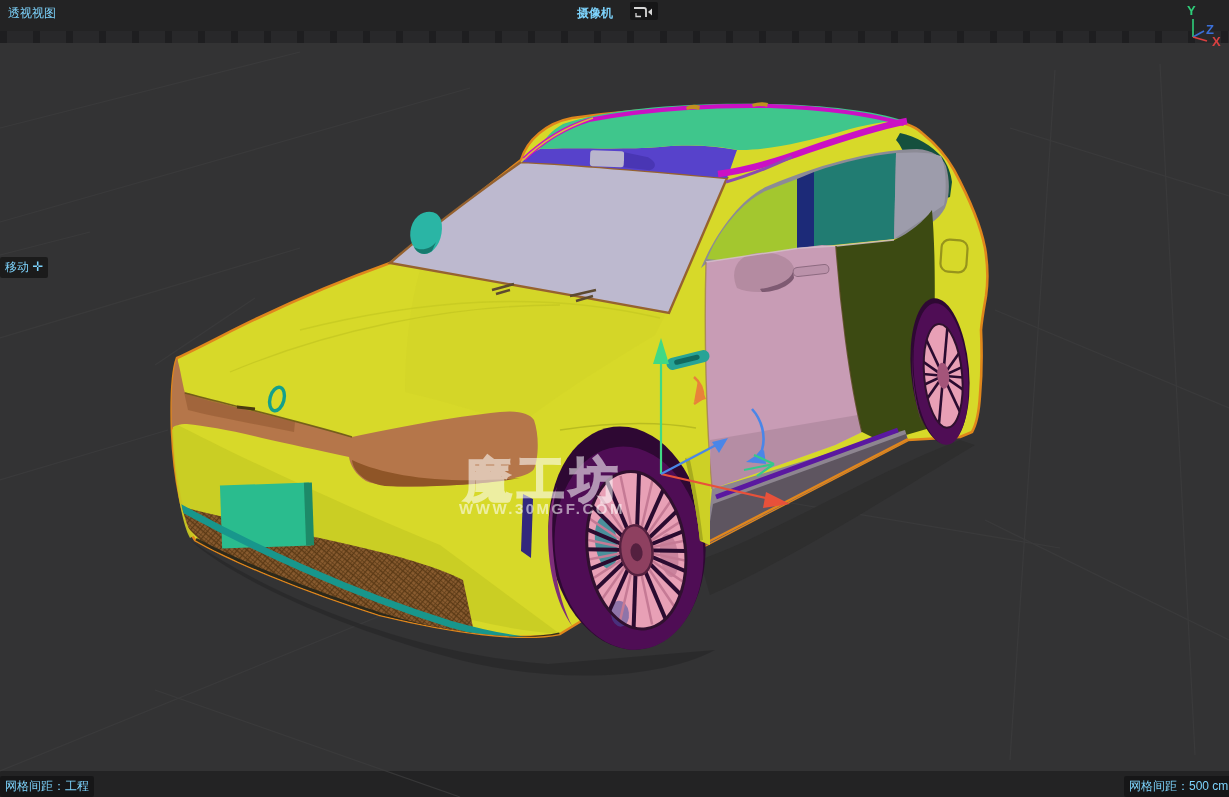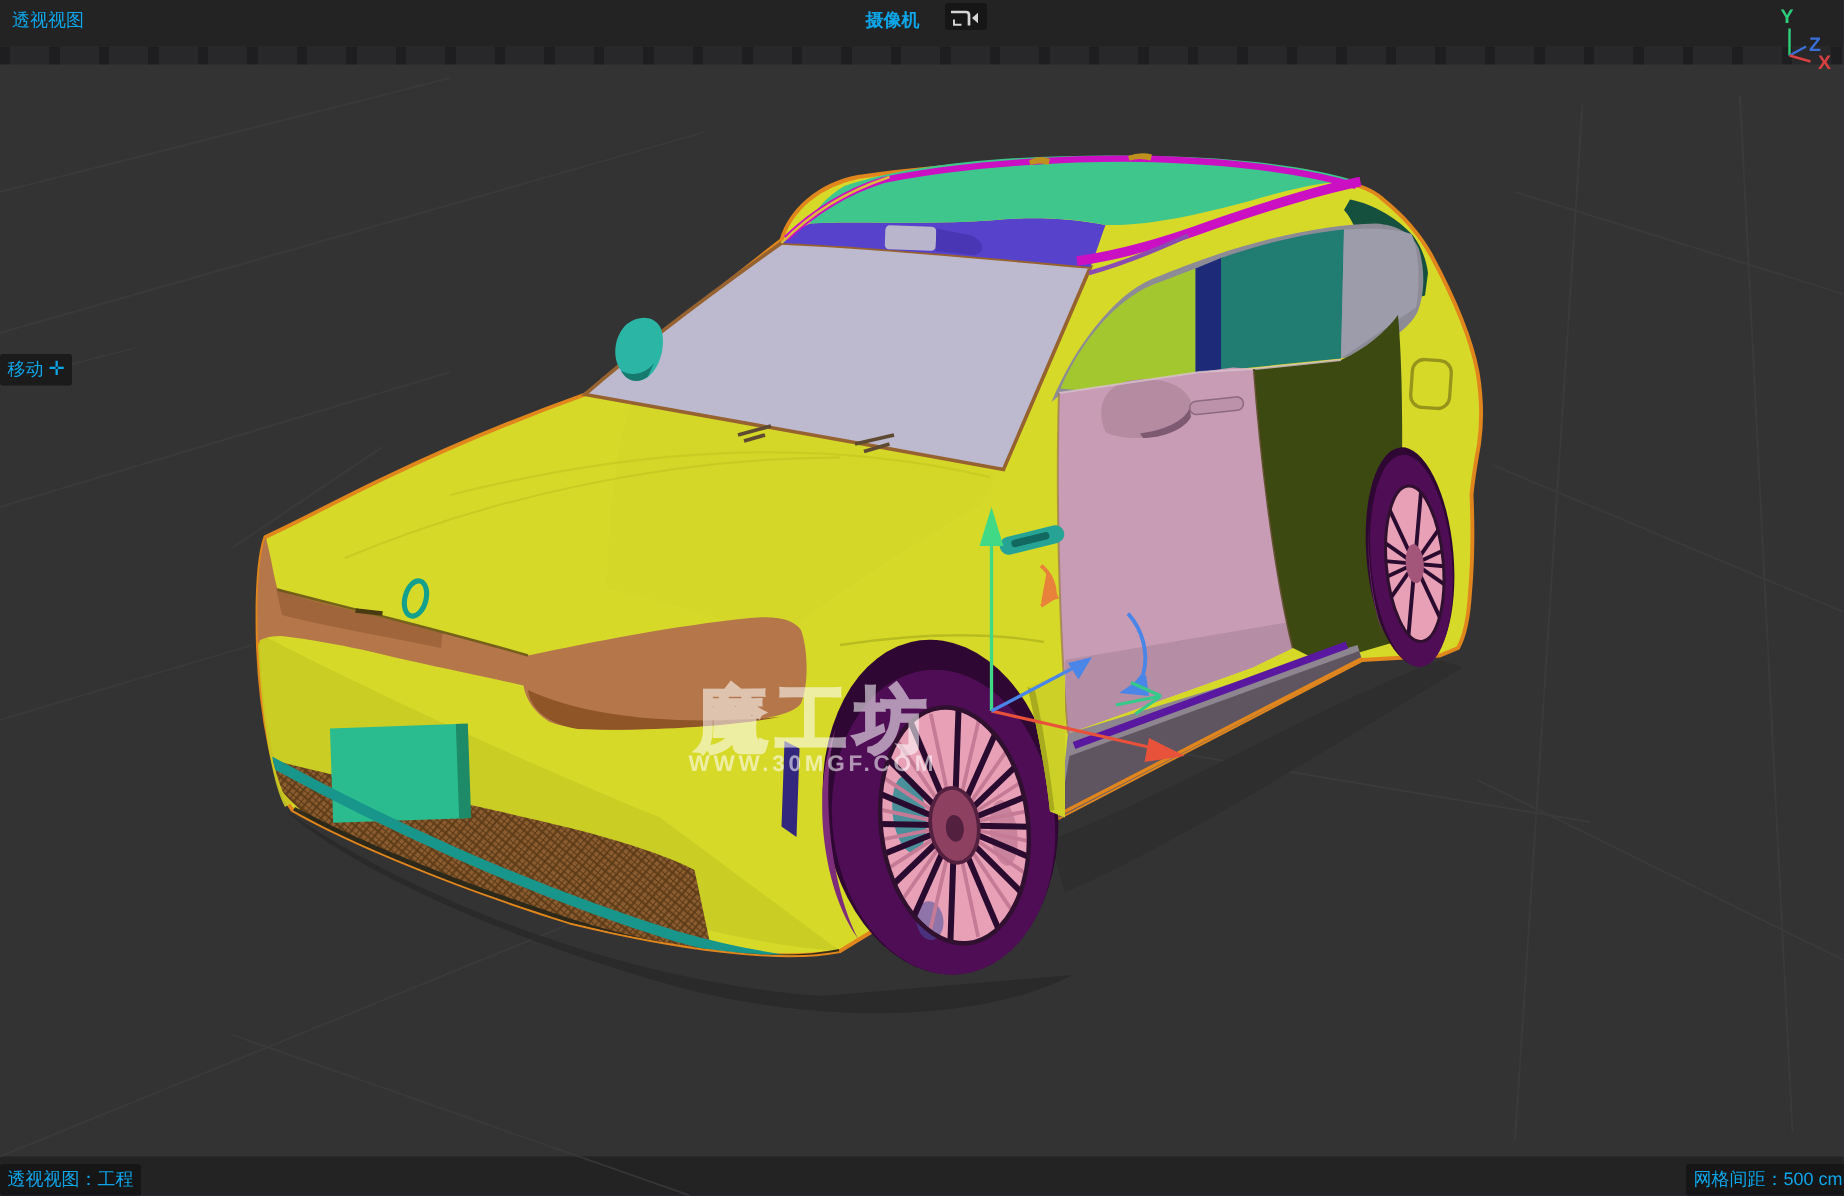--- a/index.html
+++ b/index.html
@@ -1,16 +1,16 @@
 <!DOCTYPE html>
 <html><head>
 <meta charset="utf-8">
 <style>
   html,body{margin:0;padding:0;width:1229px;height:797px;overflow:hidden;background:#333334;font-family:"Liberation Sans",sans-serif;}
-  .ui{position:absolute;color:#0ea5e9;font-size:12px;white-space:nowrap;}
+  .ui{position:absolute;color:#7dd3fc;font-size:12px;white-space:nowrap;}
   .box{background:rgba(18,18,18,0.72);padding:2px 5px;border-radius:2px;}
   #topbar{position:absolute;left:0;top:0;width:1229px;height:31px;background:#232324;}
   #trackrow{position:absolute;left:0;top:31px;width:1229px;height:12px;background:repeating-linear-gradient(90deg,#1e1e20 0 7px,#28282a 7px 33px);}
   #botbar{position:absolute;left:0;top:771px;width:1229px;height:26px;background:#232324;}
   svg{position:absolute;left:0;top:0;}
 </style>
 </head>
 <body>
 <div id="topbar"></div>
 <div id="trackrow"></div>
@@ -299,15 +299,15 @@
   <g>
     <rect x="630" y="2" width="28" height="18" rx="2" fill="#161617"></rect>
     <path d="M 634,8 L 644,8 Q 646,8 646,10 L 646,17" fill="none" stroke="#d6d6d6" stroke-width="1.8"></path>
     <path d="M 636,13 L 636,16.5 L 641,16.5" fill="none" stroke="#d6d6d6" stroke-width="1.3"></path>
     <path d="M 652,8.5 L 648,12 L 652,15.5 Z" fill="#d6d6d6"></path>
   </g>
 </svg>
 
 <div class="ui" style="left:8px;top:5px;">透视视图</div>
 <div class="ui" style="left:577px;top:5px;font-weight:bold;">摄像机</div>
-<div class="ui box" style="left:0px;top:236px;text-align:right;">移动 <span style="font-size:13px;">✛</span></div>
-<div class="ui box" style="left:0px;top:776px;">透视视图：工程</div>
+<div class="ui box" style="left:0px;top:257px;text-align:right;">移动 <span style="font-size:13px;">✛</span></div>
+<div class="ui box" style="left:0px;top:776px;">网格间距：工程</div>
 <div class="ui box" style="left:1124px;top:776px;">网格间距：500 cm</div>
 
 </body></html>

